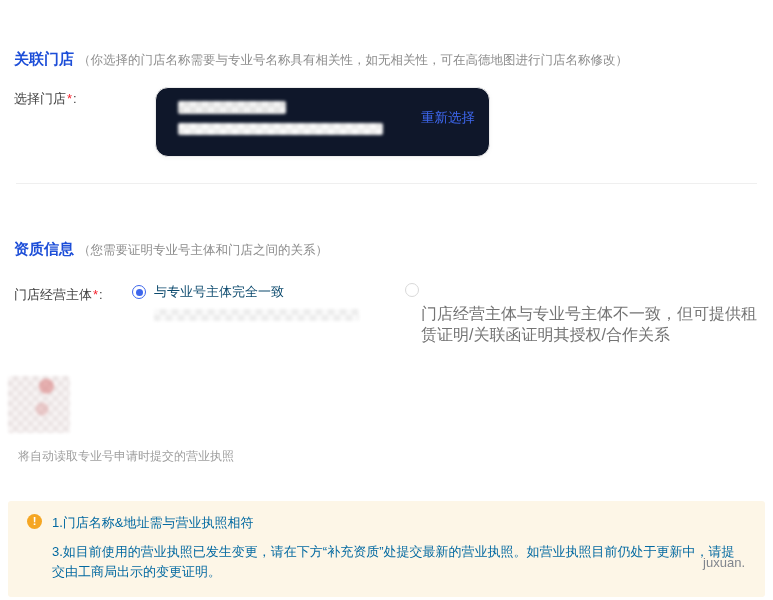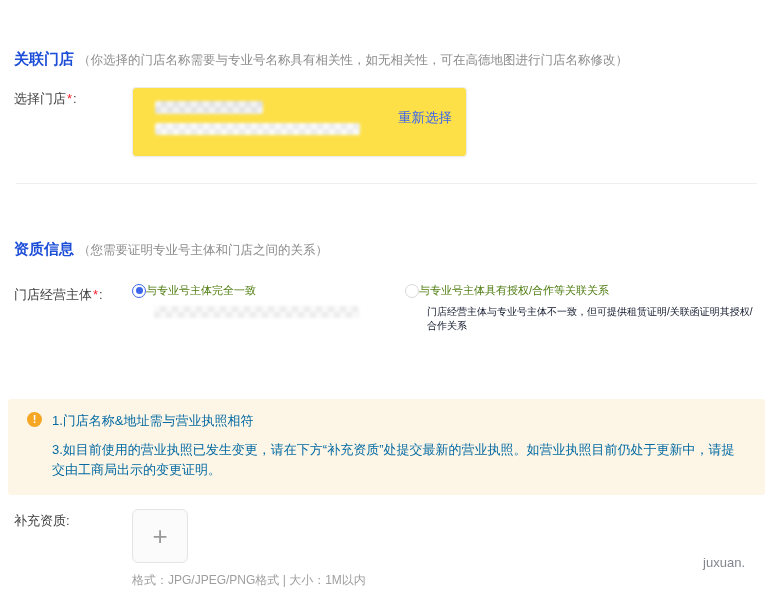--- a/index.html
+++ b/index.html
@@ -17,28 +17,28 @@
   .section-header { display: flex; align-items: baseline; }
   .section-title { font-size: 15px; font-weight: bold; color: #1d4ed8; }
   .section-note { font-size: 12.5px; color: #8c8c8c; margin-left: 4px; margin-top: 40px; }
 
   
   .form-row { display: flex; align-items: flex-start; }
   .form-label { width: 118px; flex: none; font-size: 13px; color: #404040; padding-top: 3px; }
   .required { color: #f5222d; margin: 0 1px; font-size: 13px; }
 
   
-  .row-store { margin-top: 18px; }
+  .row-store { margin-top: 18px; gap: 23px; }
   .store-card {
     width: 335px; height: 70px;
-    border: 1px solid #ececec; border-radius: 4px;
+    border: 1px solid #ececec; border-radius: 13px;
     box-shadow: 0 1px 5px rgba(0,0,0,0.04);
     padding: 4px 14px 13px 22px;
     display: flex; justify-content: space-between; align-items: center;
-    background: #fde047;
+    background: #0f172a;
   }
   .mosaic {
     background: repeating-conic-gradient(#e2e2e2 0% 25%, #f3f3f3 0% 50%) 0 0/12px 12px;
     filter: blur(1.6px);
     border-radius: 2px;
   }
   .mosaic.light {
     background: repeating-conic-gradient(#ececec 0% 25%, #f9f9f9 0% 50%) 0 0/12px 12px;
   }
   .store-line-1 { width: 108px; height: 13px; }
@@ -55,23 +55,23 @@
   .radio {
     width: 14px; height: 14px; border-radius: 50%;
     border: 1px solid #d9d9d9; background: #fff; flex: none;
     position: relative;
   }
   .radio.checked { border-color: #3D66EC; }
   .radio.checked::after {
     content: ""; position: absolute; left: 2.5px; top: 2.5px;
     width: 7px; height: 7px; border-radius: 50%; background: #3D66EC;
   }
-  .radio-text { font-size: 11px; color: #4d7c0f; }
+  .radio-text { font-size: 13px; color: #0c4a6e; margin-left: 8px; }
   .subject-redacted { width: 205px; height: 12px; margin-top: 8px; margin-left: 22px; }
-  .radio-hint { font-size: 10px; color: #0f172a; margin-top: 7px; margin-left: 22px; max-width: 390px; }
+  .radio-hint { font-size: 16px; color: #737373; margin-top: 7px; margin-left: 16px; max-width: 390px; }
 
   
   .row-license { margin-top: 30px; }
   .license-thumb {
     width: 62px; height: 57px; margin-left: -6px;
     background:
       radial-gradient(circle at 62% 18%, rgba(216,120,120,0.55) 0 7px, rgba(216,120,120,0) 8px),
       radial-gradient(circle at 55% 58%, rgba(214,130,130,0.35) 0 6px, rgba(214,130,130,0) 7px),
       repeating-conic-gradient(#eae3e3 0% 25%, #f8f4f4 0% 50%) 0 0/10px 10px;
     filter: blur(1.8px);
@@ -152,28 +152,31 @@
       <div>
         <div class="radio-option">
           <span class="radio checked"></span>
           <span class="radio-text">与专业号主体完全一致</span>
         </div>
         <div class="mosaic light subject-redacted"></div>
       </div>
       <div>
         <div class="radio-option">
           <span class="radio"></span>
-          <span class="radio-text">与专业号主体具有授权/合作等关联关系</span>
         </div>
         <div class="radio-hint">门店经营主体与专业号主体不一致，但可提供租赁证明/关联函证明其授权/合作关系</div>
       </div>
     </div>
   </div>
 
   <div class="form-row row-license">
+    <div>
+      <div class="license-thumb"></div>
+      <div class="license-hint">将自动读取专业号申请时提交的营业执照</div>
+    </div>
   </div>
 
   <div class="notice">
     <span class="notice-icon">!</span>
     <div class="notice-line">1.门店名称&amp;地址需与营业执照相符</div>
     <div class="notice-line">3.如目前使用的营业执照已发生变更，请在下方“补充资质”处提交最新的营业执照。如营业执照目前仍处于更新中，请提交由工商局出示的变更证明。</div>
   </div>
 
   <div class="form-row row-supplement">
     <div class="form-label">补充资质:</div>

